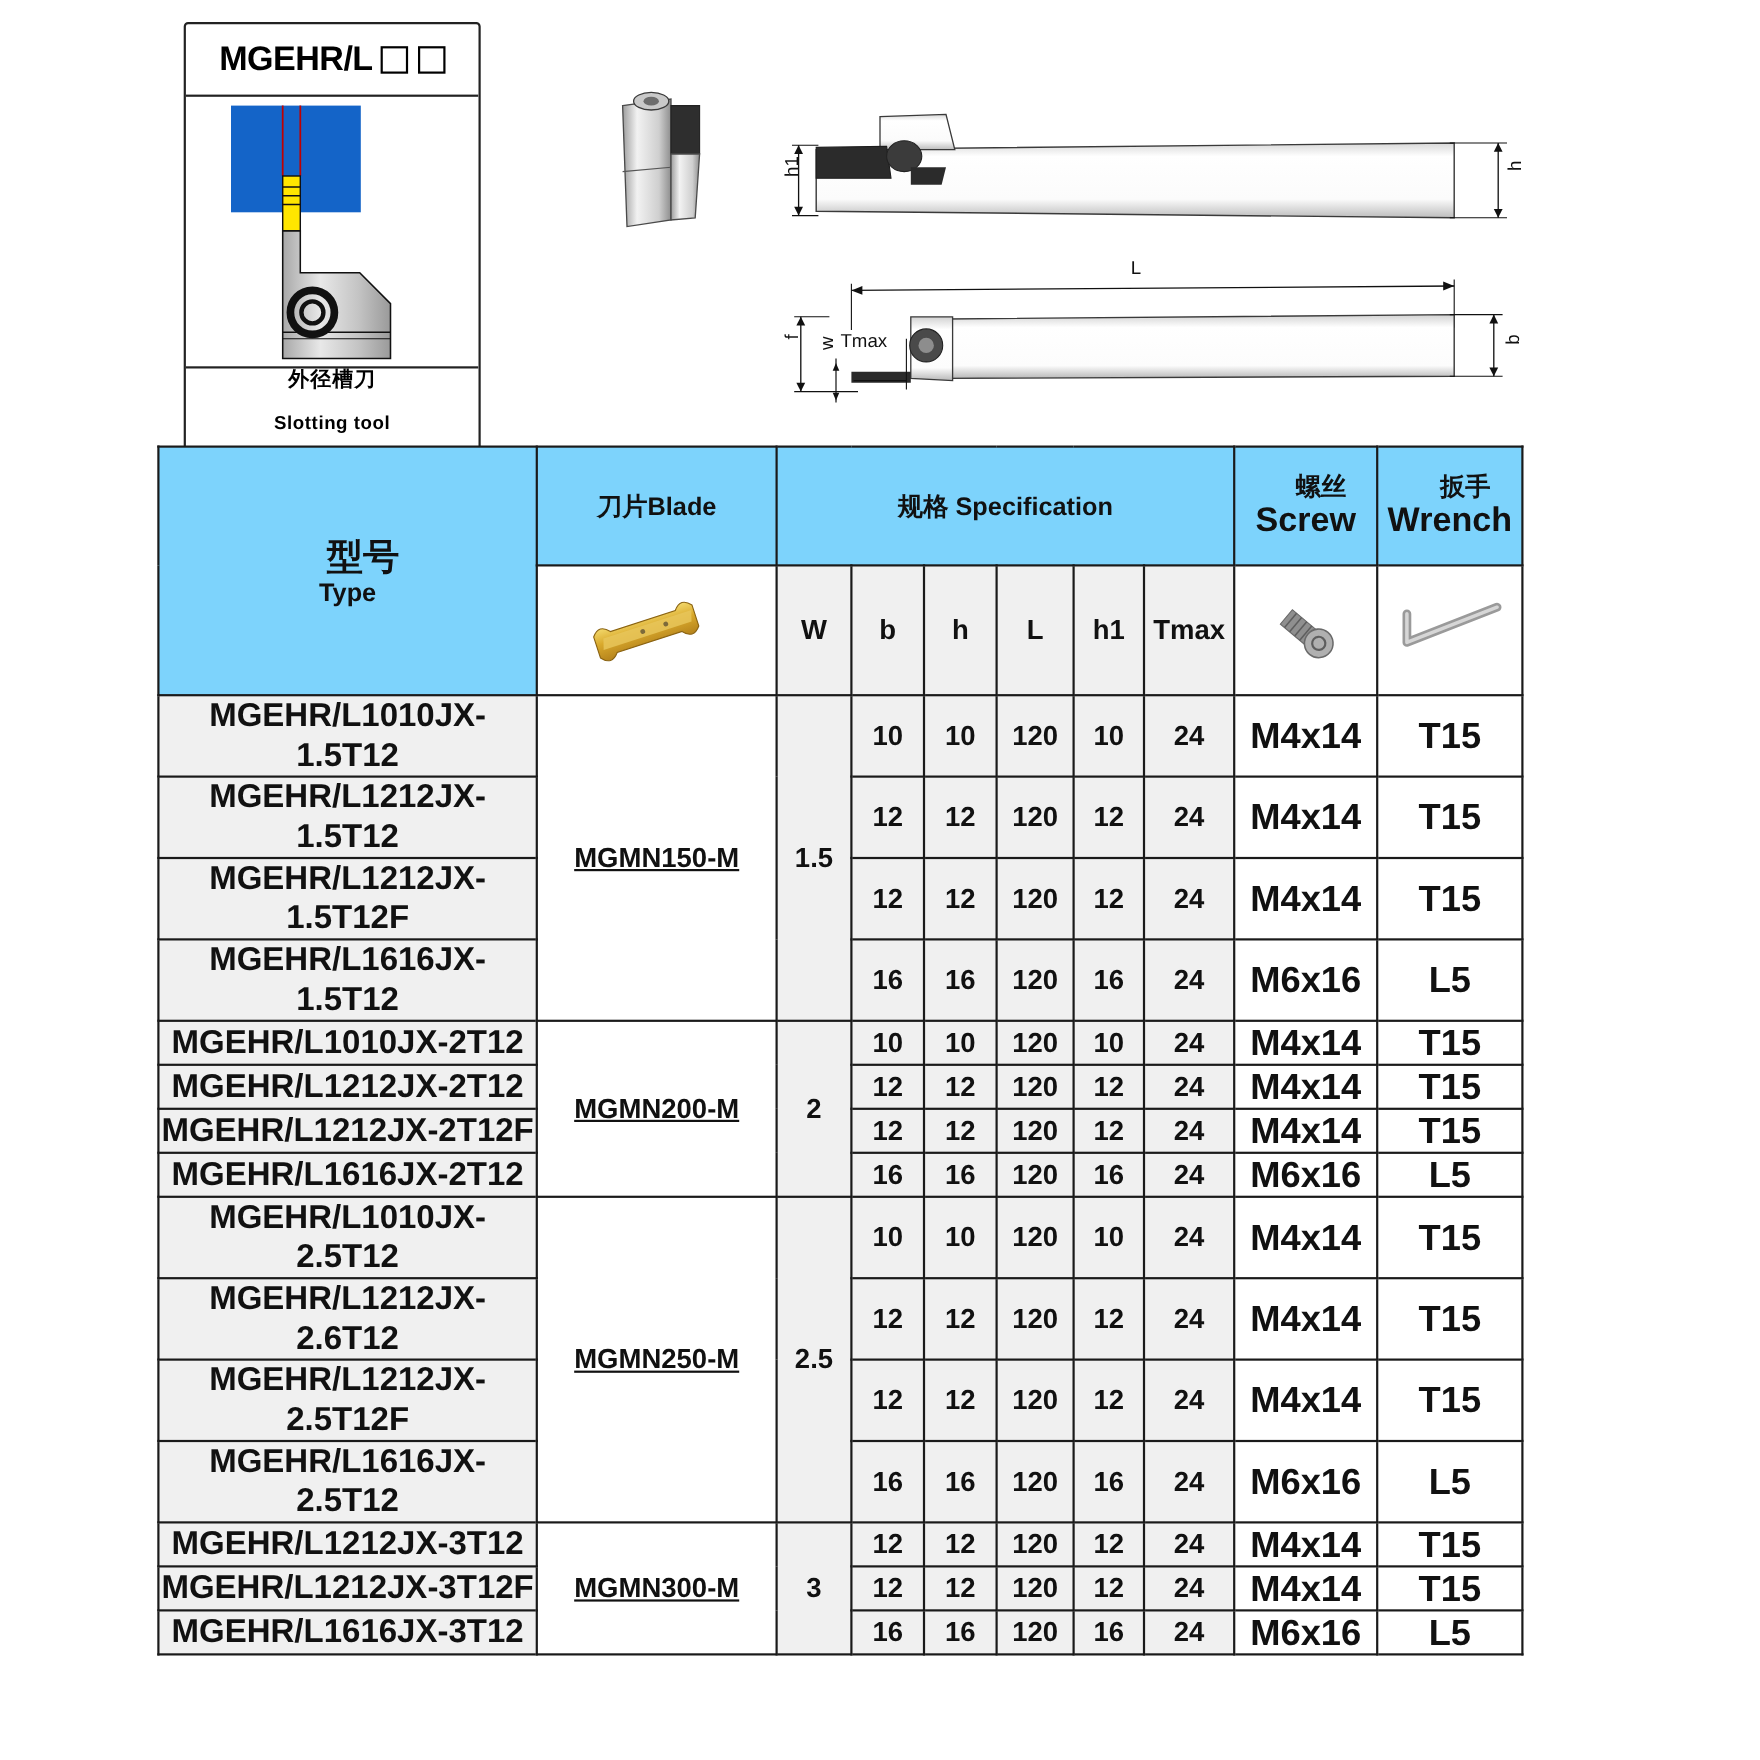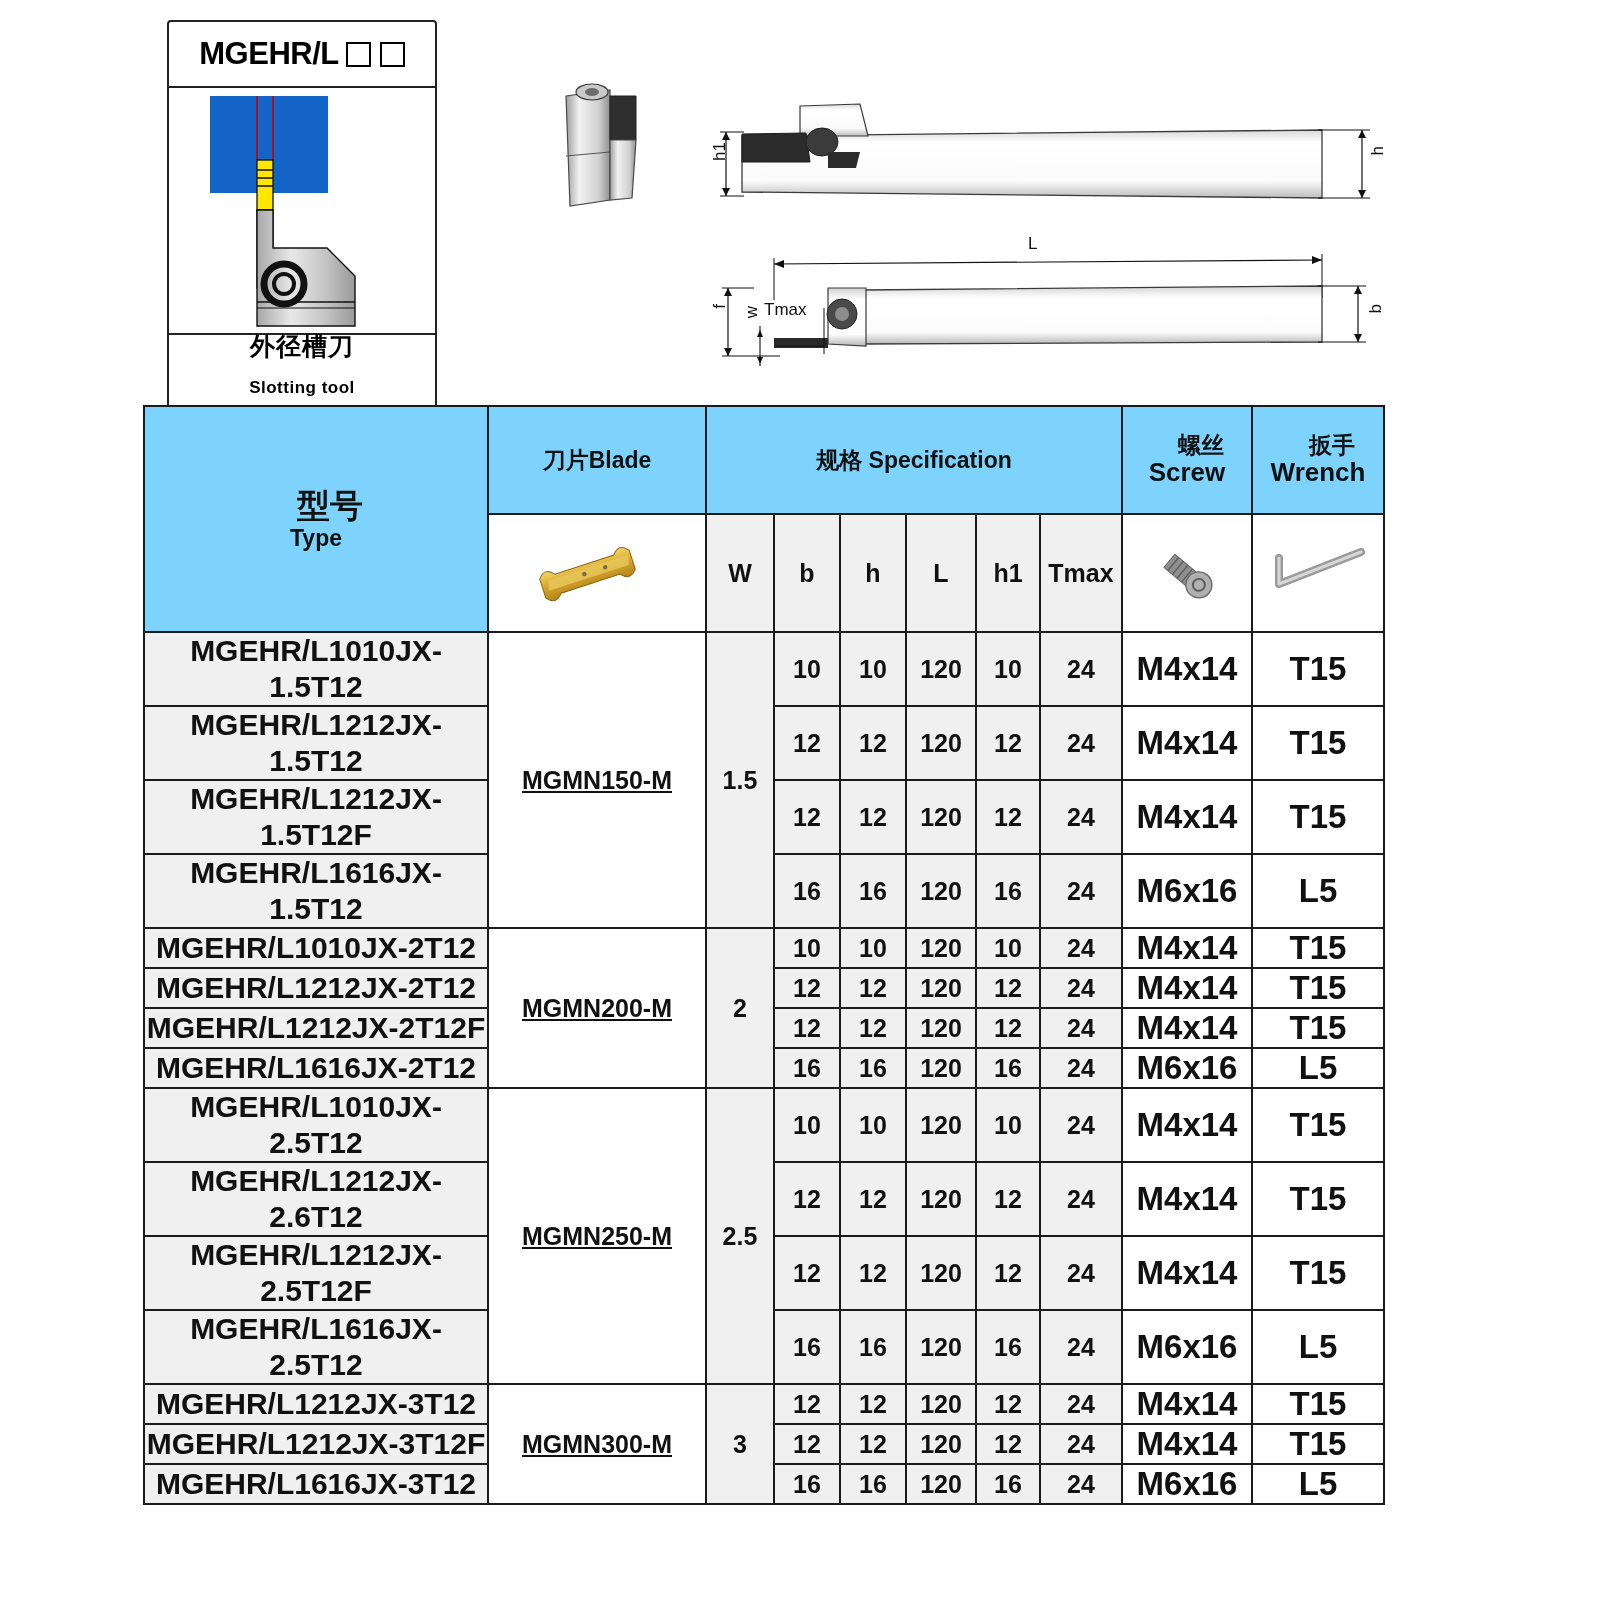--- a/index.html
+++ b/index.html
@@ -21,39 +21,39 @@
     display:flex;align-items:center;justify-content:center;
     font-size:31px;font-weight:bold;letter-spacing:-.5px;color:#000;
   }
   .card-title .sqs{display:inline-flex;gap:9px;margin-left:7px;}
   .card-title .sq{width:25px;height:25px;border:2px solid #000;box-sizing:border-box;display:block;}
   .card-figure{height:245px;position:relative;}
   .card-foot{
     height:60px;border-top:2px solid #222;
     display:flex;flex-direction:column;align-items:center;justify-content:center;line-height:1.05;
   }
-  .card-foot .cn{font-size:25px;font-weight:bold;color:#000;letter-spacing:1px;}
+  .card-foot .cn{font-size:19px;font-weight:bold;color:#000;letter-spacing:1px;}
   .card-foot .en{font-size:17px;font-weight:bold;color:#000;letter-spacing:.5px;margin-top:20px;}
 
   
   .draw{position:absolute;}
   .dim-label{position:absolute;font-size:17px;color:#111;font-family:"Liberation Sans",sans-serif;}
   .vert{writing-mode:vertical-rl;transform:rotate(180deg);}
 
   
   .tbl-wrap{position:absolute;left:143px;top:405px;width:1240px;}
   table.spec{border-collapse:collapse;width:1240px;table-layout:fixed;}
   table.spec td,table.spec th{
     border:2px solid #1a1a1a;padding:0;margin:0;
     text-align:center;vertical-align:middle;
     font-weight:bold;color:#111;
   }
   th.hd{background:#7dd3fc;color:#fff;}
   th.hd .cn{font-size:23px;display:block;line-height:1.15;margin-left:28px;}
-  th.hd .en{font-size:26px;display:block;line-height:1.15;}
+  th.hd .en{font-size:31px;display:block;line-height:1.15;}
   th.hd.big .cn{font-size:33px;}
   th.hd.big .en{font-size:23px;}
   th.hd.inline{font-size:23px;}
   td.shade{background:#f0f0f0;}
   td.white{background:#ffffff;}
   td.type{font-size:30px;padding:4px 6px;line-height:1.2;}
   td.num{font-size:25px;}
   td.blade{font-size:25px;text-decoration:underline;}
   td.wsz{font-size:25px;}
   td.hw{font-size:33px;}

